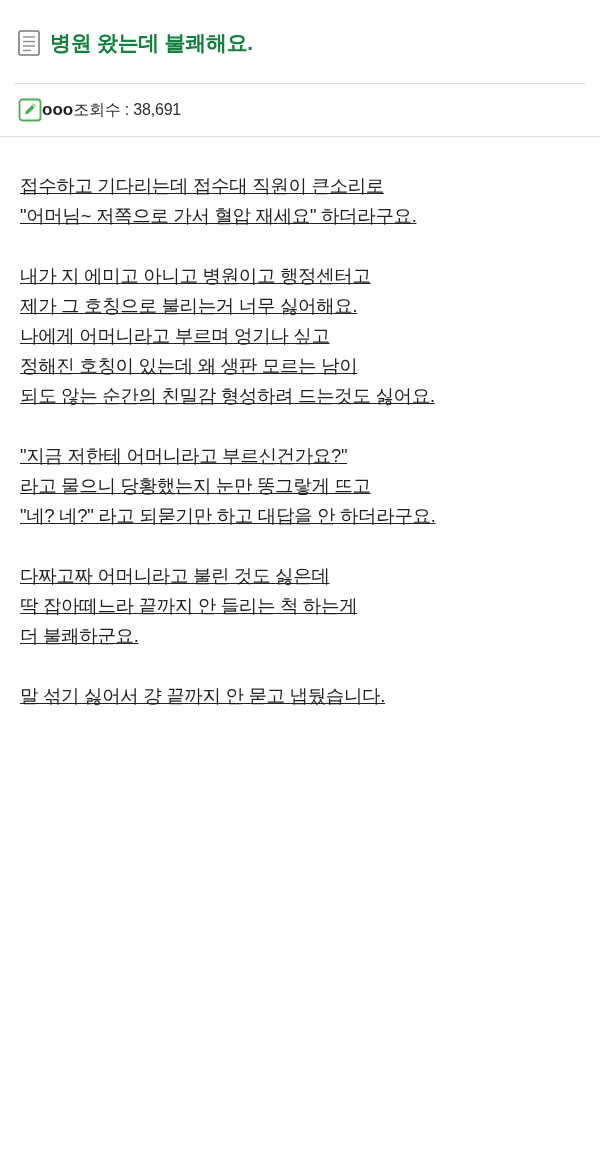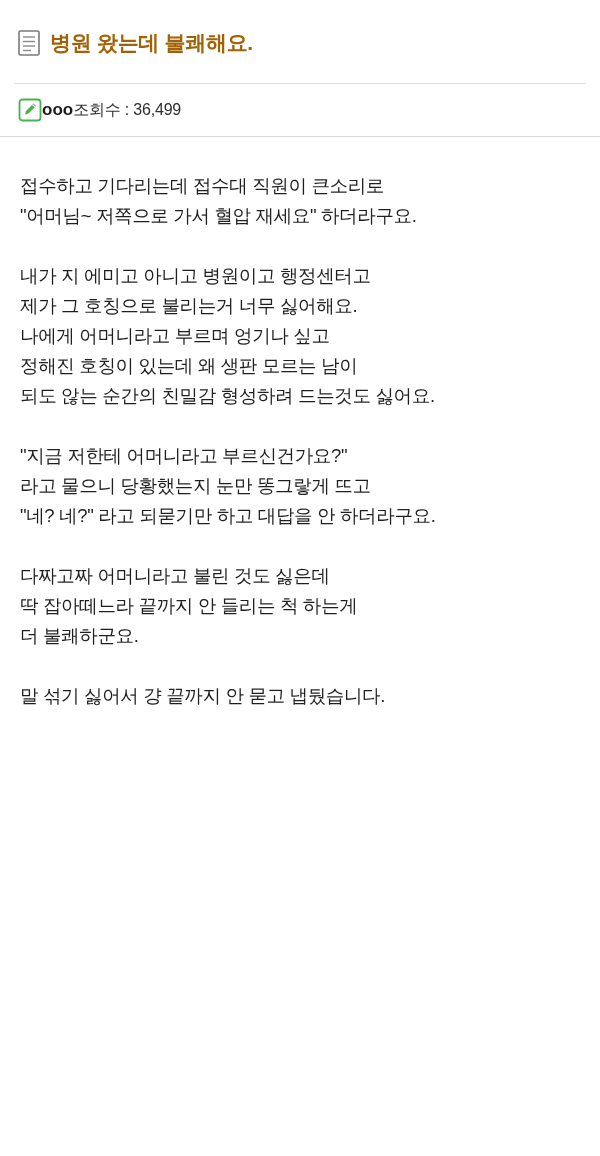--- a/index.html
+++ b/index.html
@@ -32,21 +32,21 @@
   .doc-icon {
     width: 22px;
     height: 26px;
     flex: 0 0 auto;
     position: relative;
   }
   .doc-icon svg { display: block; }
   .title-text {
     font-size: 21px;
     font-weight: bold;
-    color: #a16207;
+    color: #15803d;
     letter-spacing: -0.3px;
     line-height: 1.2;
   }
 
   .divider {
     height: 1px;
     background: #e2e2e2;
     margin: 0 14px;
   }
 
@@ -77,20 +77,21 @@
 
   .divider2 {
     height: 1px;
     background: #d9d9d9;
     margin: 0 0 0 0;
   }
 
   
   .body-text {
     padding: 34px 20px 0 20px;
+    text-decoration: underline;
   }
   .para {
     margin: 0 0 30px 0;
   }
   .para:last-child { margin-bottom: 0; }
   .line {
     font-size: 18.5px;
     line-height: 1.62;
     color: #1f1f1f;
     letter-spacing: -0.35px;
@@ -119,21 +120,21 @@
 
   <div class="meta-bar">
     <span class="pencil-icon">
       <svg width="24" height="24" viewBox="0 0 24 24">
         <rect x="1.5" y="1.5" width="21" height="21" rx="3" fill="#ffffff" stroke="#4caf50" stroke-width="1.8"></rect>
         <path d="M7 16.5 L8 13 L15.5 5.5 L18 8 L10.5 15.5 Z" fill="#4caf50"></path>
         <path d="M14.5 6.5 L17 9" stroke="#ffffff" stroke-width="1.1"></path>
       </svg>
     </span>
     <span class="author">ooo</span>
-    <span class="views">조회수 : 36,499</span>
+    <span class="views">조회수 : 38,691</span>
   </div>
 
   <div class="divider2"></div>
 
   <div class="body-text">
 
     <div class="para">
       <div class="line">접수하고 기다리는데 접수대 직원이 큰소리로</div>
       <div class="line">"어머님~ 저쪽으로 가서 혈압 재세요" 하더라구요.</div>
     </div>

